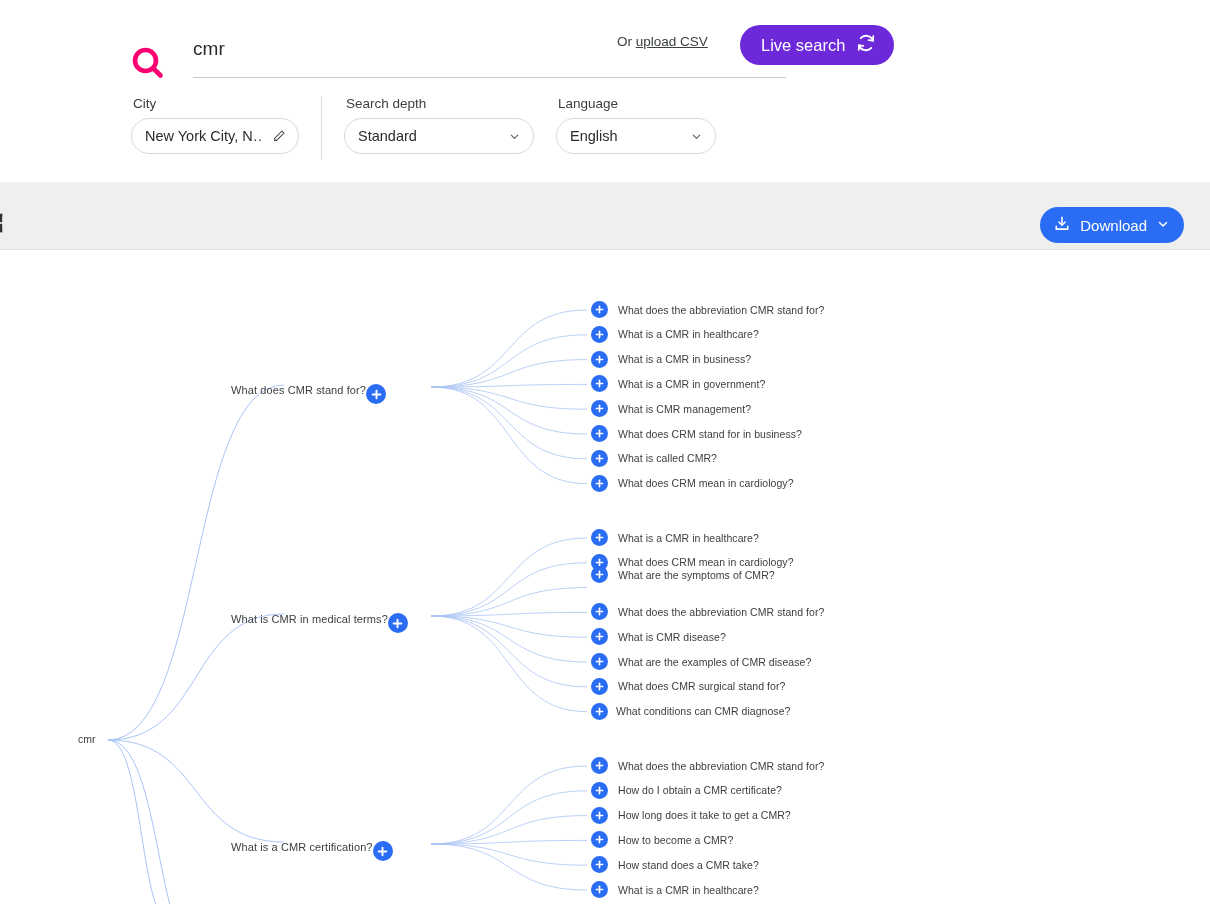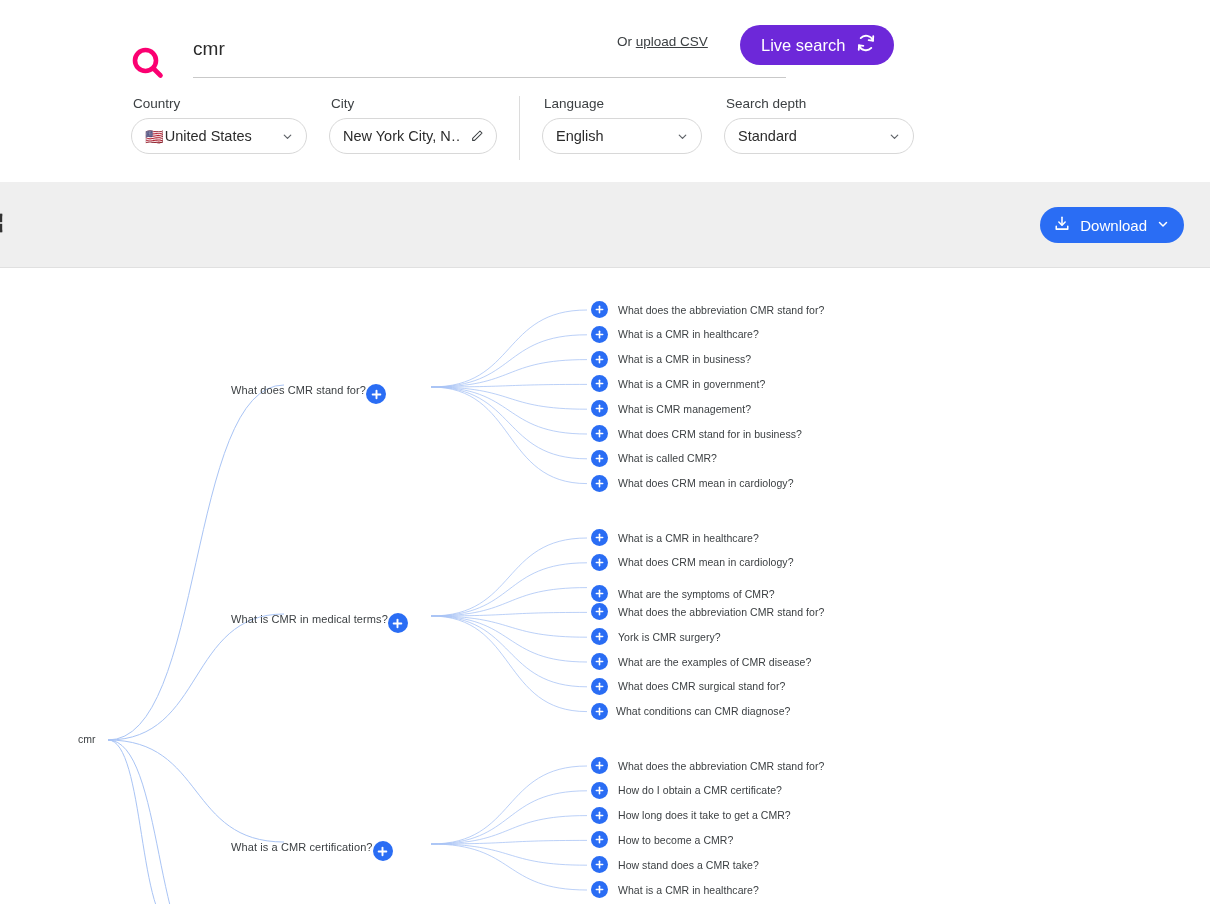--- a/index.html
+++ b/index.html
@@ -143,21 +143,21 @@
     background: #dcdcdc;
     margin: 0 22px 0 0;
     flex: 0 0 auto;
   }
 
   
   .toolbar {
     position: absolute;
     left: 0; top: 182px;
     width: 1210px;
-    height: 86px;
+    height: 68px;
     background: #efefef;
     border-bottom: 1px solid #e0e0e0;
     box-sizing: border-box;
   }
   .fullscreen-icon {
     position: absolute;
     left: -9px;
     top: 212px;
     width: 22px;
     height: 22px;
@@ -285,65 +285,53 @@
           <path d="M19.9 4.6 19.6 9.4l-4.7-.6"></path>
           <path d="M4.1 19.4l.3-4.8 4.7.6"></path>
         </svg>
       </span>
     </button>
   </div>
 
   <div class="filters">
 
     <div class="filter-group">
-      <div class="filter">
-        <span class="filter-label">Country</span>
-        <div class="pill w-country">
-          <span class="flag">🇺🇸</span>
-          <span class="pill-text">United States</span>
-          <span class="caret">
-            <svg width="13" height="13" viewBox="0 0 16 16" fill="none" stroke="#5f6368" stroke-width="1.5" stroke-linecap="round" stroke-linejoin="round">
-                <path d="M4 6.3 8 10.3 12 6.3"></path>
-              </svg>
-          </span>
-        </div>
-      </div>
 
       <div class="filter">
         <span class="filter-label">City</span>
         <div class="pill w-city">
           <span class="pill-text">New York City, N…</span>
           <span class="pencil">
             <svg width="14" height="14" viewBox="0 0 16 16" fill="none" stroke="#3c4043" stroke-width="1.15" stroke-linecap="round" stroke-linejoin="round">
               <path d="M11.4 2.3 13.7 4.6 5.3 13H3v-2.3z"></path>
             </svg>
           </span>
         </div>
       </div>
     </div>
 
     <div class="vdivider"></div>
 
     <div class="filter-group">
       <div class="filter">
-        <span class="filter-label">Language</span>
-        <div class="pill w-lang">
-          <span class="pill-text">English</span>
+        <span class="filter-label">Search depth</span>
+        <div class="pill w-depth">
+          <span class="pill-text">Standard</span>
           <span class="caret">
             <svg width="13" height="13" viewBox="0 0 16 16" fill="none" stroke="#5f6368" stroke-width="1.5" stroke-linecap="round" stroke-linejoin="round">
                 <path d="M4 6.3 8 10.3 12 6.3"></path>
               </svg>
           </span>
         </div>
       </div>
 
       <div class="filter">
-        <span class="filter-label">Search depth</span>
-        <div class="pill w-depth">
-          <span class="pill-text">Standard</span>
+        <span class="filter-label">Language</span>
+        <div class="pill w-lang">
+          <span class="pill-text">English</span>
           <span class="caret">
             <svg width="13" height="13" viewBox="0 0 16 16" fill="none" stroke="#5f6368" stroke-width="1.5" stroke-linecap="round" stroke-linejoin="round">
                 <path d="M4 6.3 8 10.3 12 6.3"></path>
               </svg>
           </span>
         </div>
       </div>
     </div>
   </div>
 </div>
@@ -510,21 +498,21 @@
       </div>
       <div class="child" style="left: 591px; top: 284.8px;">
         <span class="child-badge">
           <svg width="9" height="9" viewBox="0 0 12 12" fill="none" stroke="#ffffff" stroke-width="2.1" stroke-linecap="round">
             <path d="M6 1.8v8.4"></path>
             <path d="M1.8 6h8.4"></path>
           </svg>
         </span>
        <span class="child-label">What does CRM mean in cardiology?</span>
       </div>
-      <div class="child" style="left: 591px; top: 316px;">
+      <div class="child" style="left: 591px; top: 297px;">
         <span class="child-badge">
           <svg width="9" height="9" viewBox="0 0 12 12" fill="none" stroke="#ffffff" stroke-width="2.1" stroke-linecap="round">
             <path d="M6 1.8v8.4"></path>
             <path d="M1.8 6h8.4"></path>
           </svg>
         </span>
        <span class="child-label">What are the symptoms of CMR?</span>
       </div>
       <div class="child" style="left: 591px; top: 334.4px;">
         <span class="child-badge">
@@ -535,21 +523,21 @@
         </span>
        <span class="child-label">What does the abbreviation CMR stand for?</span>
       </div>
       <div class="child" style="left: 591px; top: 359.2px;">
         <span class="child-badge">
           <svg width="9" height="9" viewBox="0 0 12 12" fill="none" stroke="#ffffff" stroke-width="2.1" stroke-linecap="round">
             <path d="M6 1.8v8.4"></path>
             <path d="M1.8 6h8.4"></path>
           </svg>
         </span>
-       <span class="child-label">York is CMR surgery?</span>
+       <span class="child-label">What is CMR disease?</span>
       </div>
       <div class="child" style="left: 591px; top: 384px;">
         <span class="child-badge">
           <svg width="9" height="9" viewBox="0 0 12 12" fill="none" stroke="#ffffff" stroke-width="2.1" stroke-linecap="round">
             <path d="M6 1.8v8.4"></path>
             <path d="M1.8 6h8.4"></path>
           </svg>
         </span>
        <span class="child-label">What are the examples of CMR disease?</span>
       </div>

